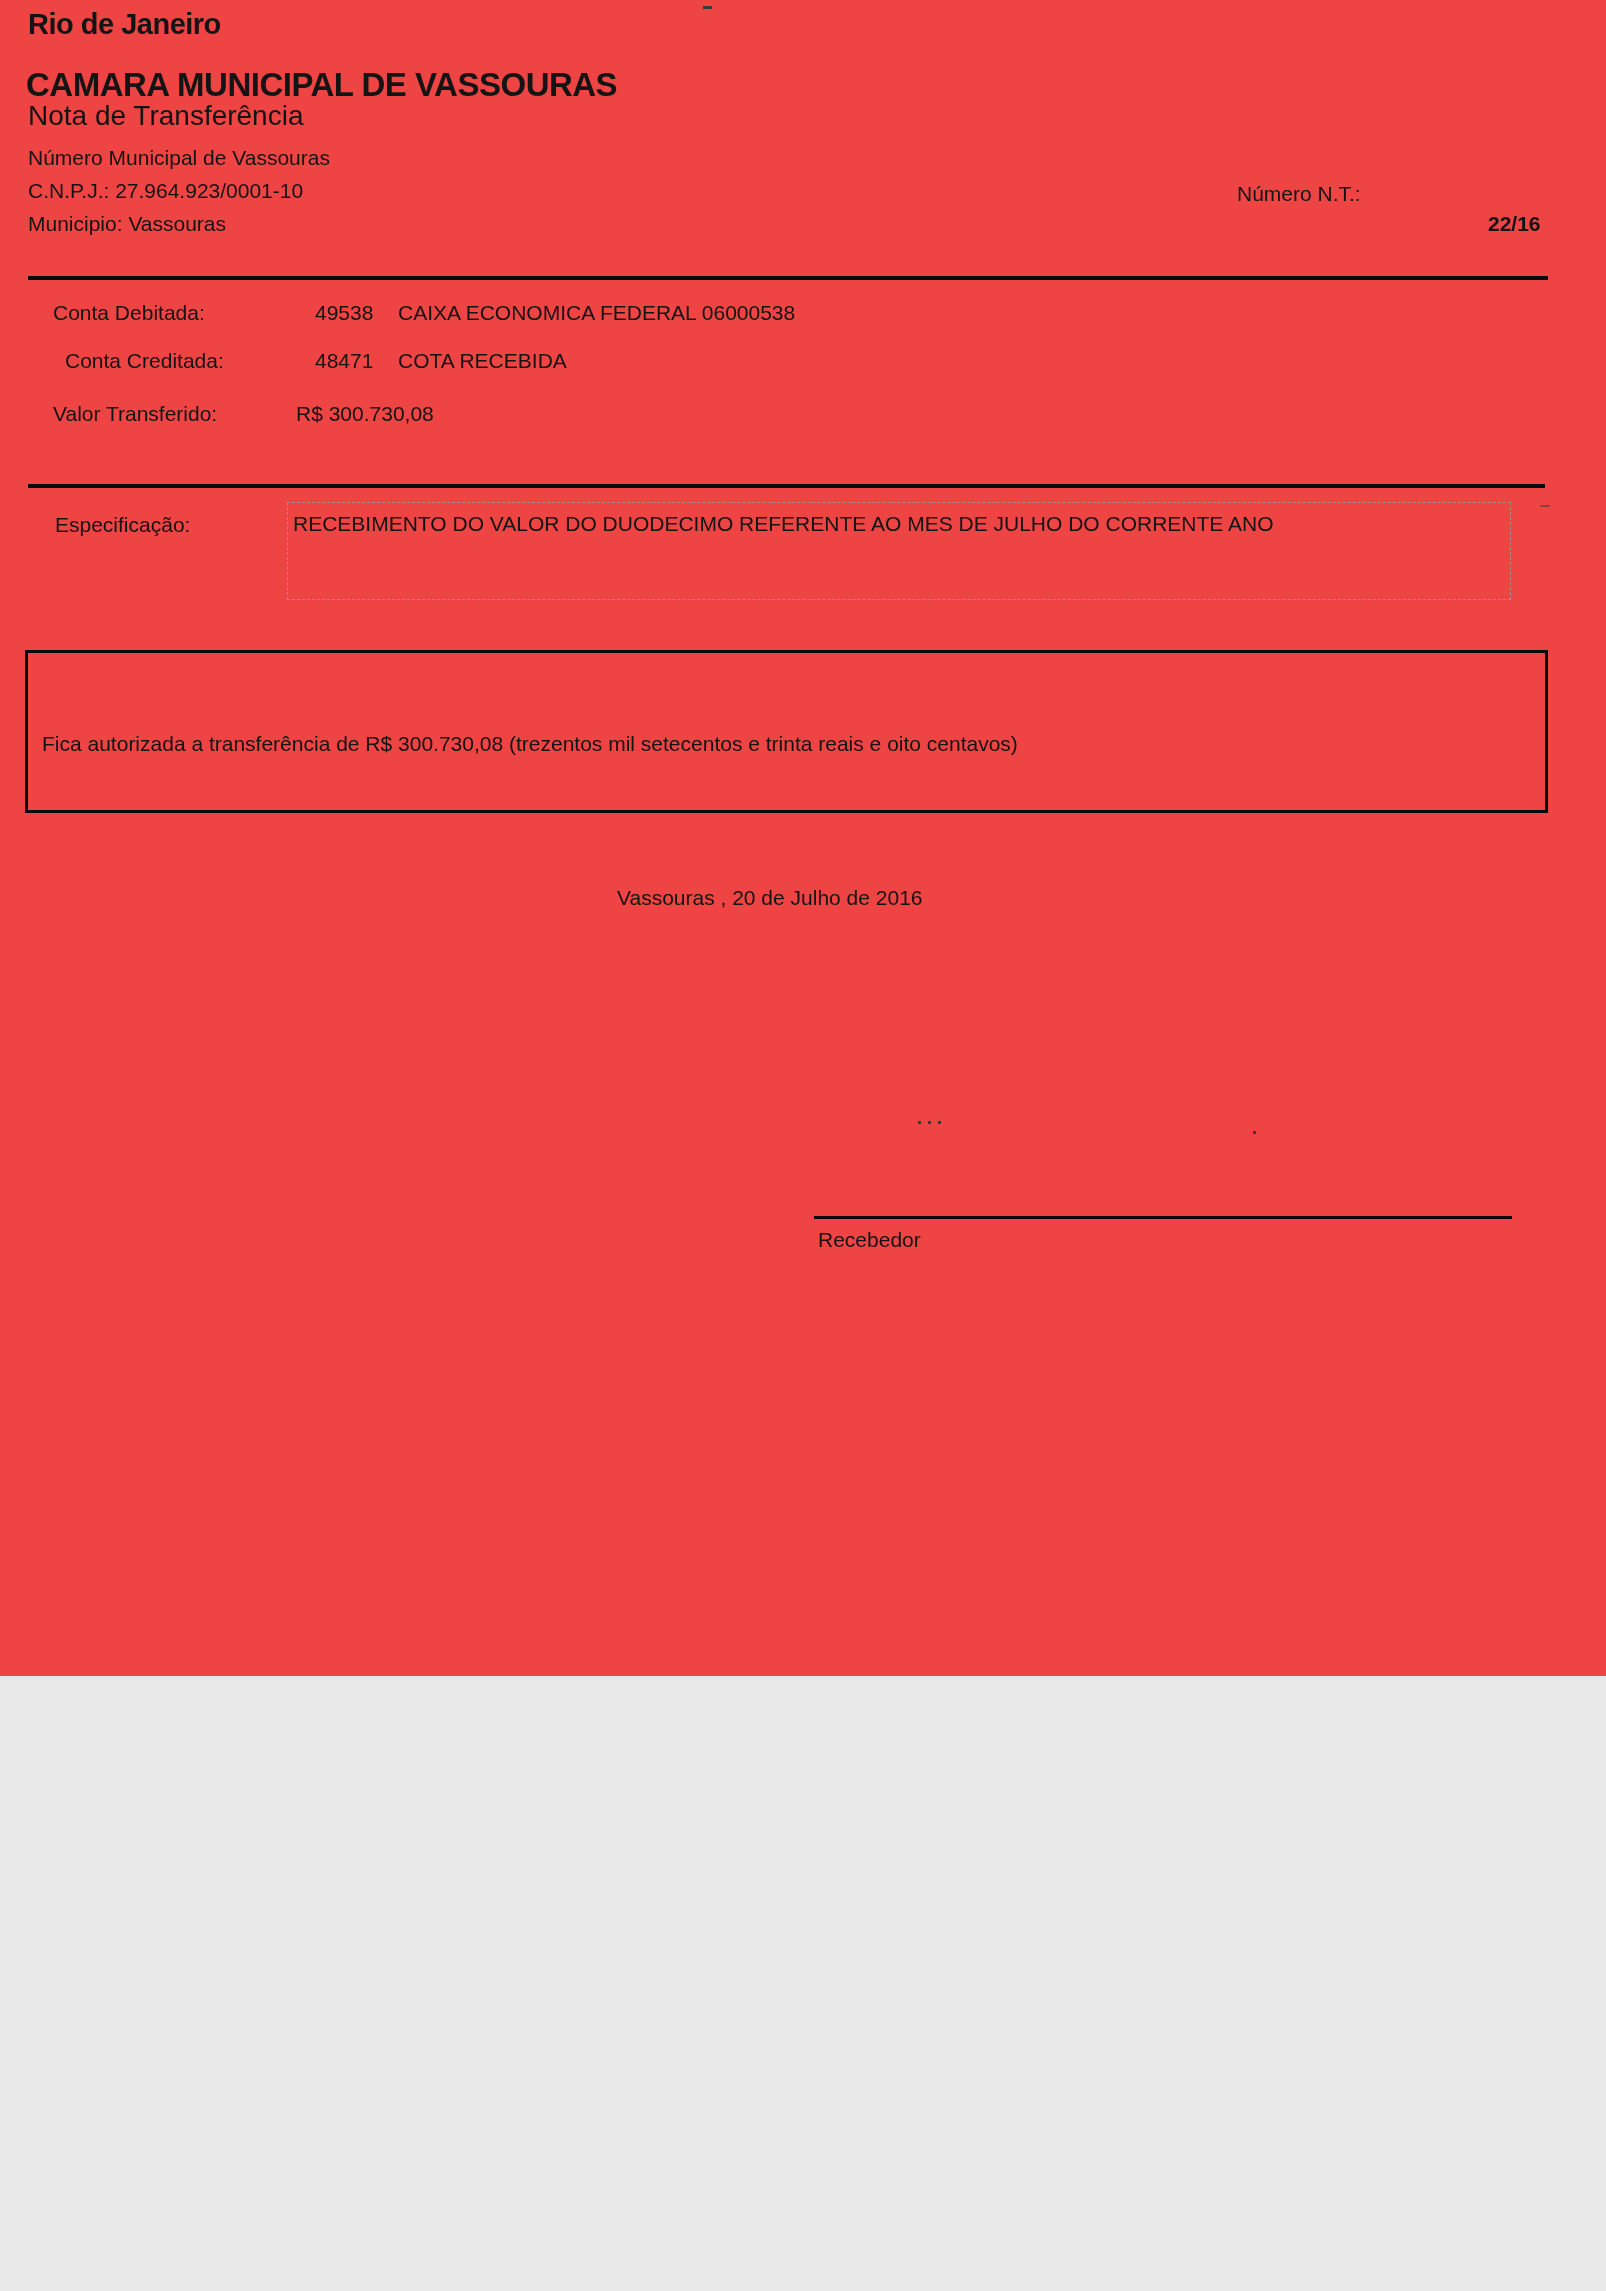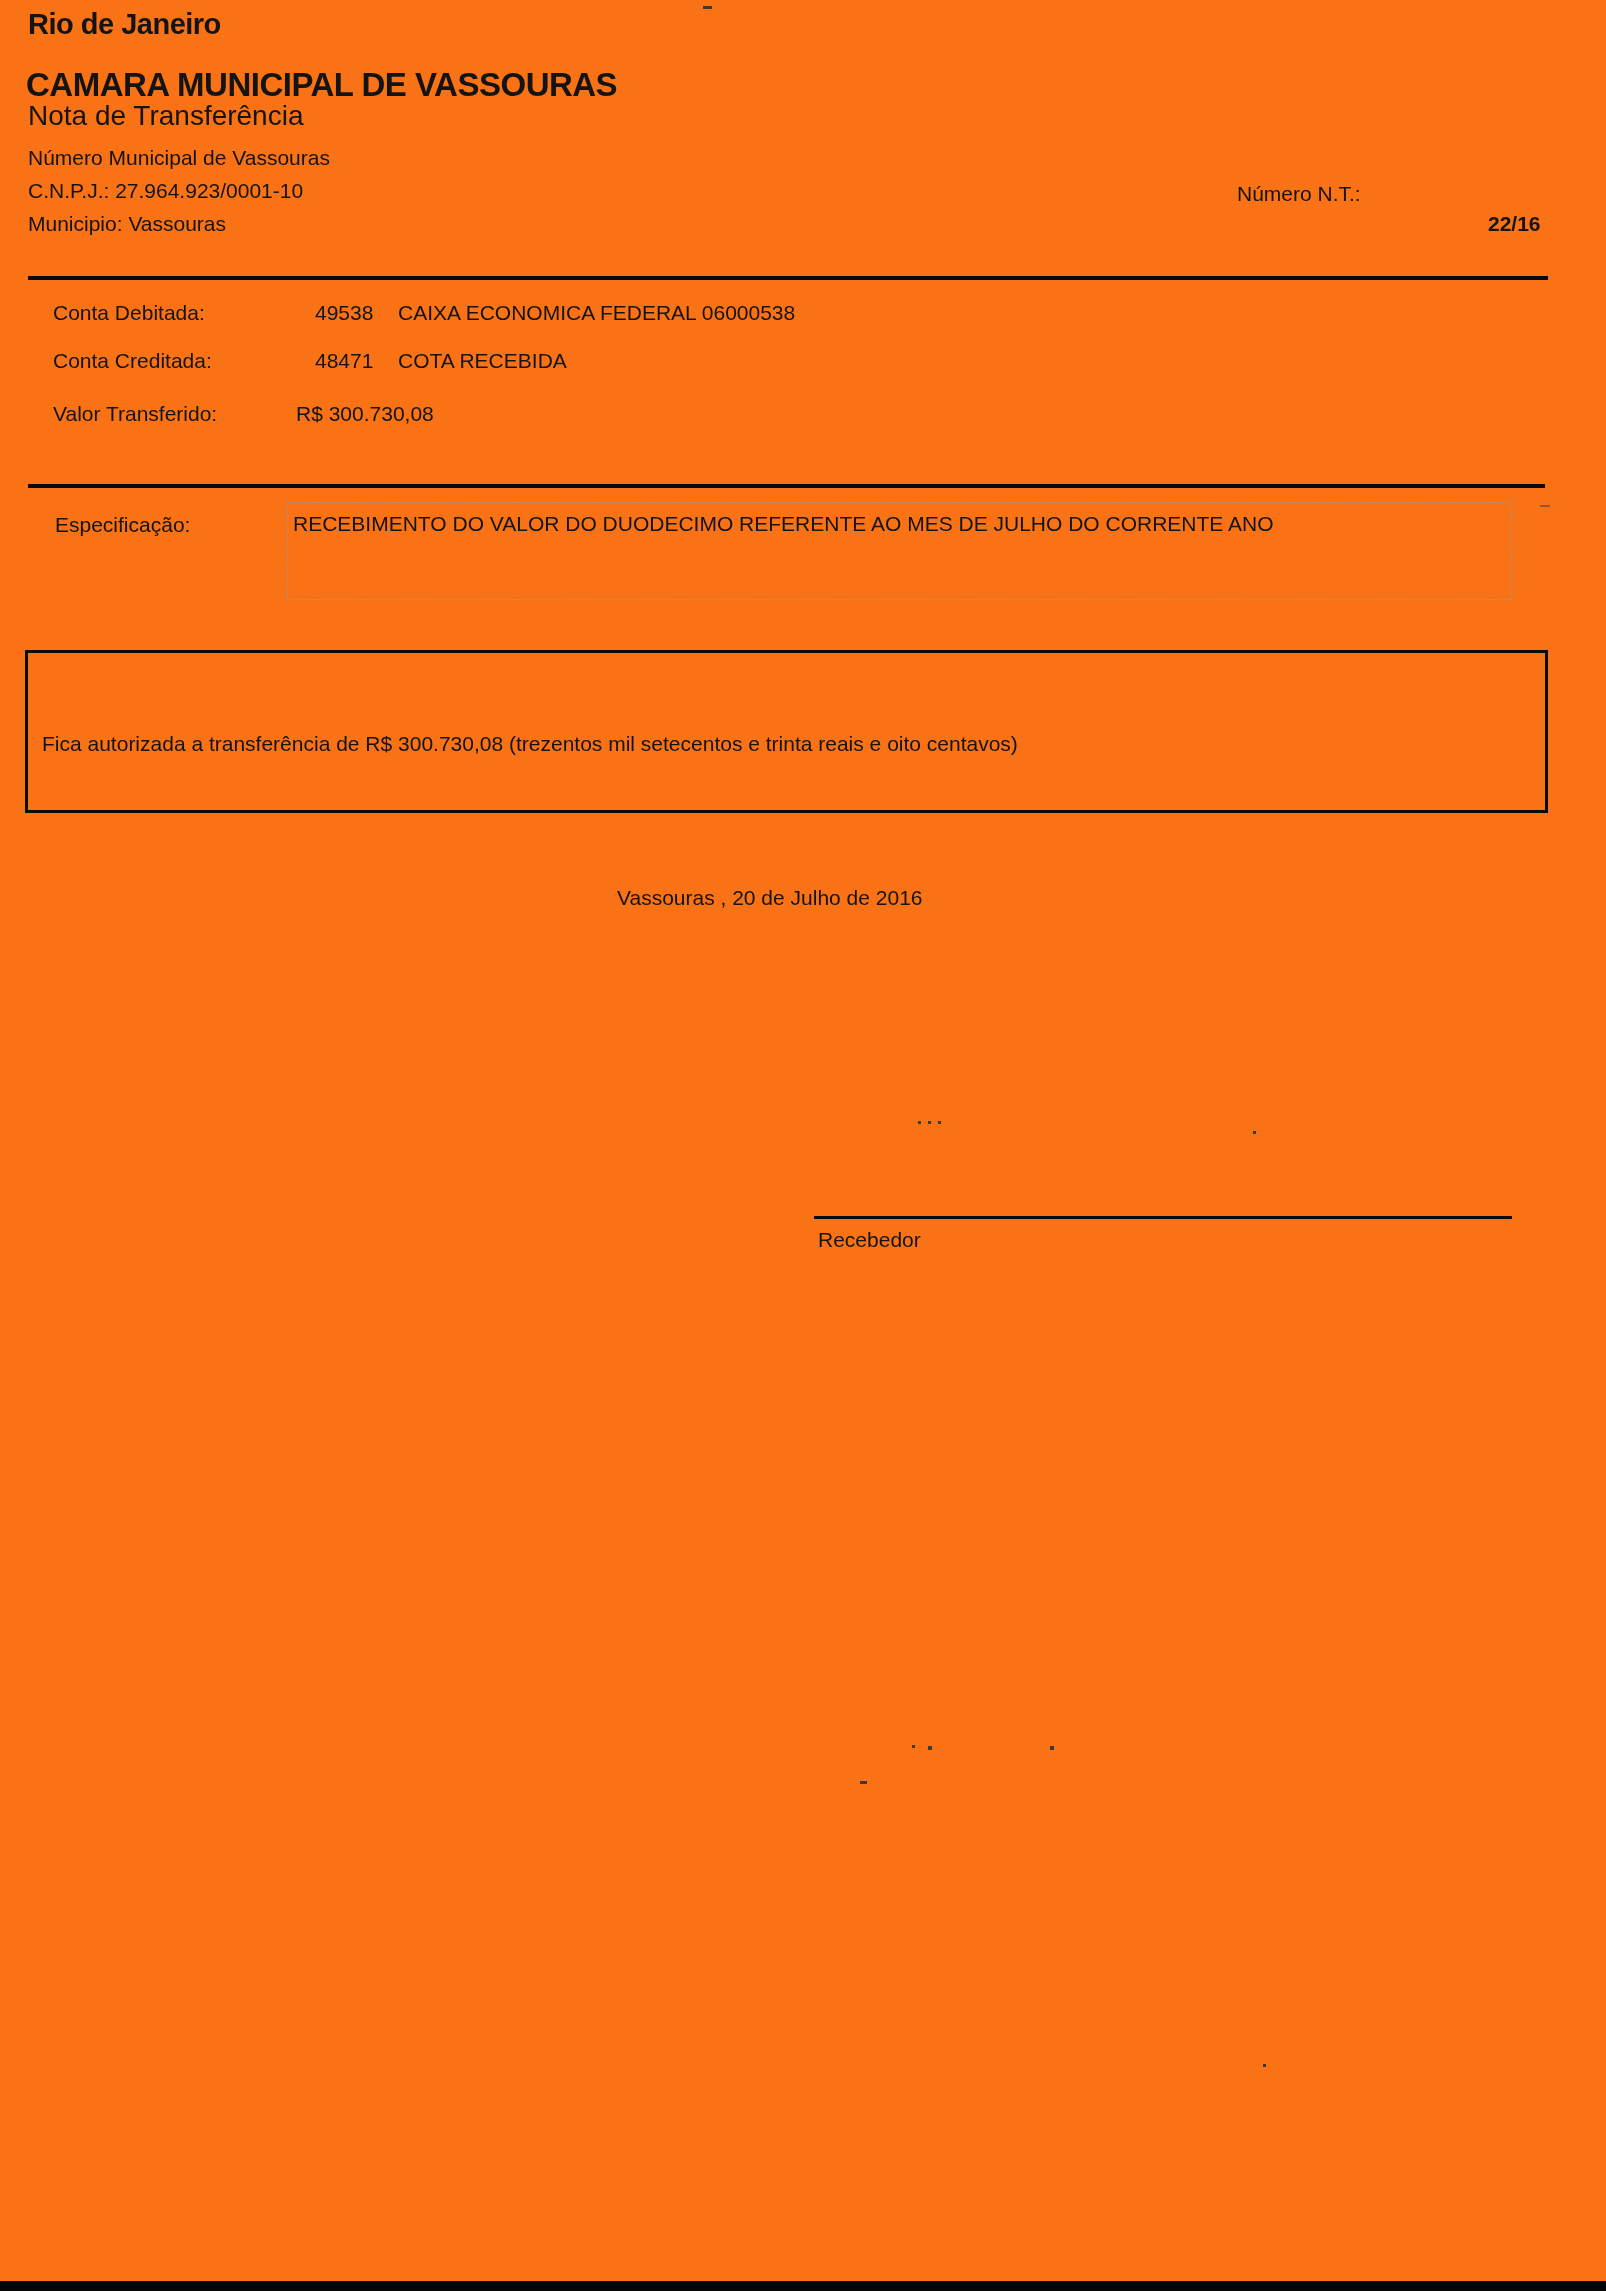--- a/index.html
+++ b/index.html
@@ -4,22 +4,22 @@
 <style>
   html, body {
     margin: 0;
     padding: 0;
     background: #e8e8e8;
     font-family: "Liberation Sans", sans-serif;
   }
   #page {
     position: relative;
     width: 1606px;
-    height: 2291px;
-    background: #f97316;
+    height: 1676px;
+    background: #ef4444;
     color: #141414;
     overflow: hidden;
   }
   .abs { position: absolute; white-space: nowrap; }
 
   
   .state-title   { font-size: 29px; font-weight: 700; letter-spacing: -0.5px; }
   .org-title     { font-size: 33px; font-weight: 700; letter-spacing: -0.5px; margin-top: 14px; }
   .doc-title     { font-size: 28px; font-weight: 400; }
   .hdr-line      { font-size: 21px; font-weight: 400; }
@@ -79,21 +79,21 @@
   <div class="abs numero-value" style="left:1488px; top:181px;margin-top:31px;">22/16</div>
 
   <div class="abs hdr-line" style="left:28px; top:212px;">Municipio: Vassouras</div>
 
   <div class="hrule" style="left:28px; top:276px; width:1520px;"></div>
 
   <div class="abs body-txt" style="left:53px; top:301px;">Conta Debitada:</div>
   <div class="abs mono-caps" style="left:315px; top:301px;">49538</div>
   <div class="abs mono-caps" style="left:398px; top:301px;">CAIXA ECONOMICA FEDERAL 06000538</div>
 
-  <div class="abs body-txt" style="left:53px; top:349px;">Conta Creditada:</div>
+  <div class="abs body-txt" style="left:65px; top:349px;">Conta Creditada:</div>
   <div class="abs mono-caps" style="left:315px; top:349px;">48471</div>
   <div class="abs mono-caps" style="left:398px; top:349px;">COTA RECEBIDA</div>
 
   <div class="abs body-txt" style="left:53px; top:402px;">Valor Transferido:</div>
   <div class="abs body-txt" style="left:296px; top:402px;">R$ 300.730,08</div>
 
   <div class="hrule" style="left:28px; top:484px; width:1517px;"></div>
 
   <div class="abs body-txt" style="left:55px; top:513px;">Especificação:</div>
 

